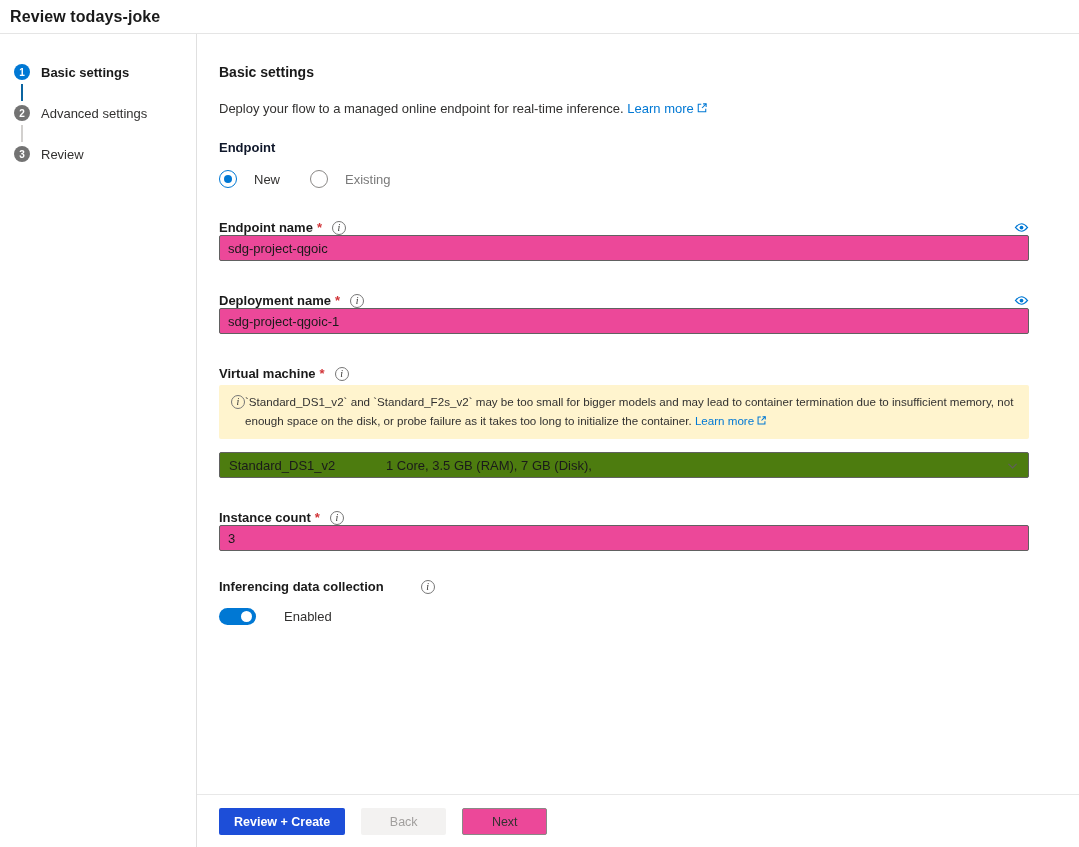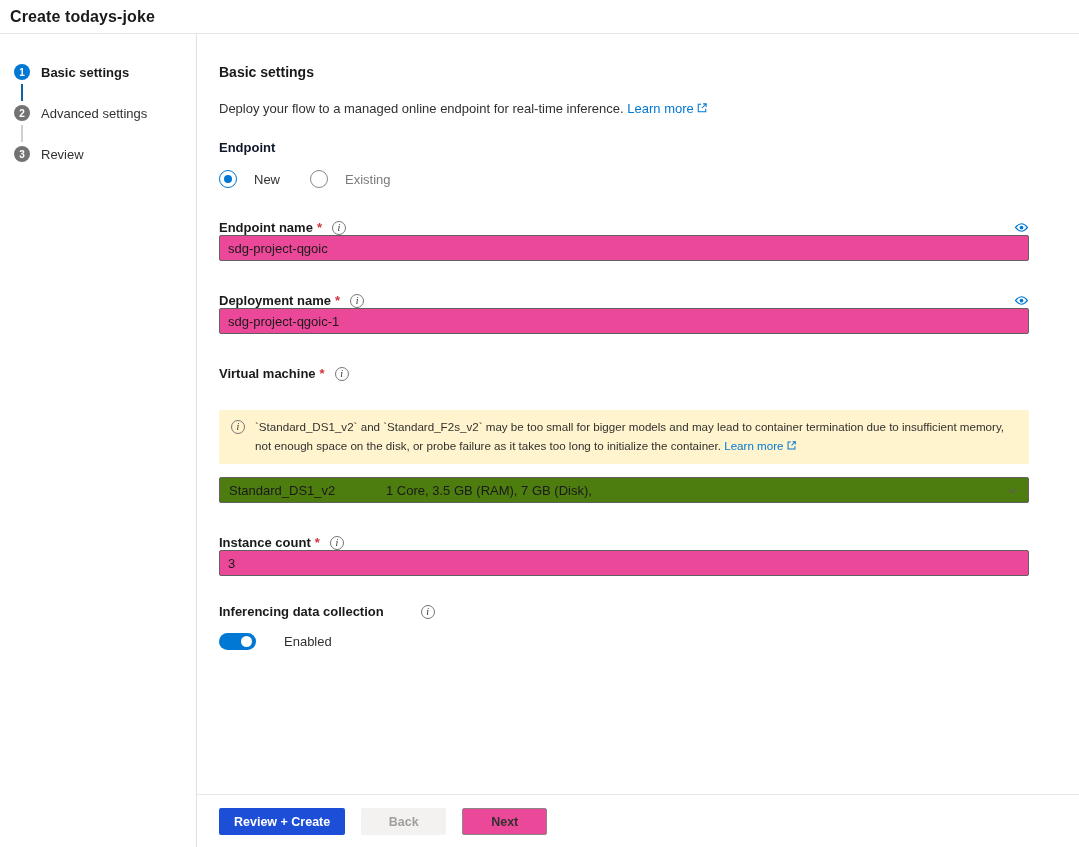--- a/index.html
+++ b/index.html
@@ -63,22 +63,22 @@
   .eye { cursor: pointer; display: inline-flex; }
 
   .text-input {
     width: 100%; height: 26px;
     border: 1px solid #616161; border-radius: 2px;
     padding: 0 8px; font-size: 13px; color: #1a1a1a;
     font-family: "Liberation Sans", sans-serif; background: #ec4899;
   }
 
   .warning-banner {
-    margin-top: 29px; background: #fff4ce; border-radius: 2px;
-    display: flex; gap: 10px; padding: 8px 12px 9px 12px;
+    margin-top: 4px; background: #fff4ce; border-radius: 2px;
+    display: flex; padding: 8px 12px 9px 12px;
     font-size: 11.6px; line-height: 1.6; color: #323130;
   }
   .warning-banner .info-icon { margin-left: 0; margin-top: 2px; }
   .warning-banner a.link { font-size: 11.6px; }
 
   .dropdown {
     margin-top: 13px; height: 26px; border: 1px solid #616161; border-radius: 2px;
     display: flex; align-items: center; padding: 0 9px; cursor: pointer; background: #4d7c0f;
   }
   .dropdown .sku { width: 157px; flex: none; color: #1a1a1a; }
@@ -88,31 +88,31 @@
   .toggle-section-label { margin-top: 28px; display: flex; align-items: center; gap: 27px; }
   .toggle-row { margin-top: 14px; display: flex; align-items: center; gap: 28px; }
   .toggle { width: 37px; height: 17px; border-radius: 9px; background: #0078d4; position: relative; cursor: pointer; flex: none; }
   .toggle .knob { position: absolute; top: 3px; right: 4px; width: 11px; height: 11px; border-radius: 50%; background: #fff; }
   .toggle-state { font-size: 13px; color: #323130; }
 
   
   .footer { height: 53px; border-top: 1px solid #e8e8e8; padding: 13px 0 0 22px; display: flex; gap: 16px; }
   .btn {
     height: 27px; padding: 0 14px; border-radius: 2px; font-size: 12.5px;
-    font-family: "Liberation Sans", sans-serif; cursor: pointer; border: 1px solid transparent; font-weight: bold;
+    font-family: "Liberation Sans", sans-serif; cursor: pointer; border: 1px solid transparent;
   }
   .btn.primary { background: #1d4ed8; color: #fff; font-weight: 700; min-width: 116px; }
   .btn.disabled-btn { background: #f3f2f1; color: #a19f9d; min-width: 85px; cursor: default; }
   .btn.secondary { background: #ec4899; color: #323130; border-color: #8a8886; min-width: 85px; }
 </style>
 </head>
 <body>
 
 <div class="header">
-  <h1>Create todays-joke</h1>
+  <h1>Review todays-joke</h1>
 </div>
 
 <div class="content-row">
 
   <aside class="sidebar">
     <div class="step current">
       <span class="step-circle">1</span>
       <span class="step-label">Basic settings</span>
     </div>
     <div class="connector active"></div>

